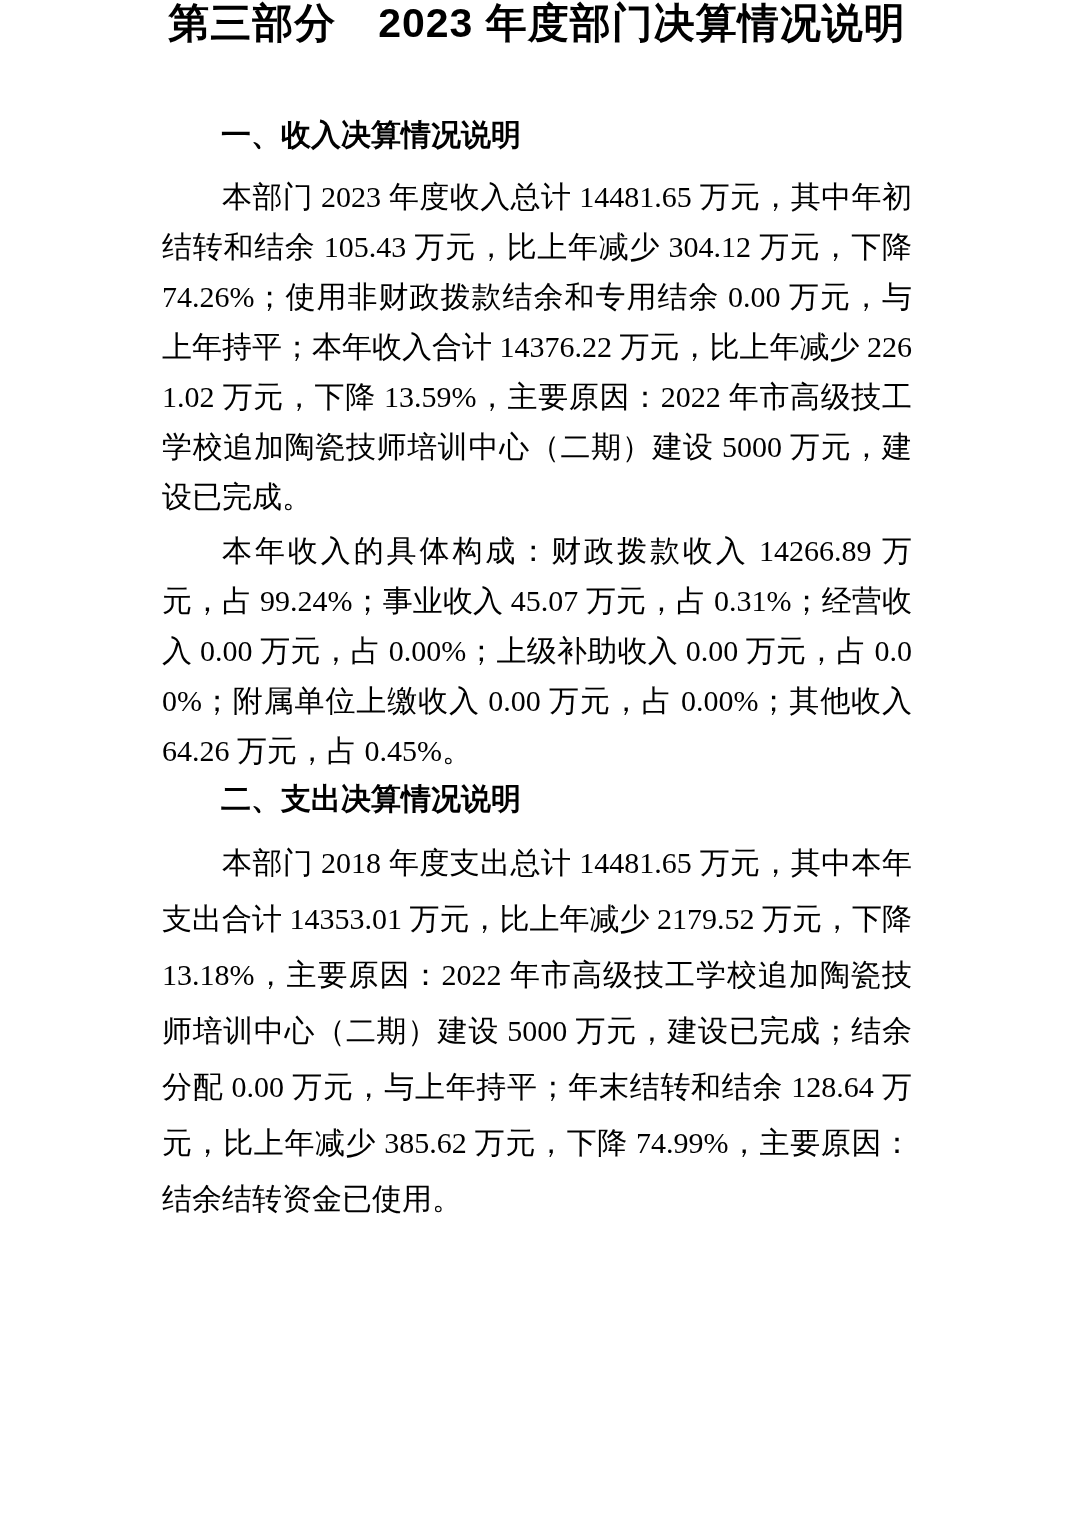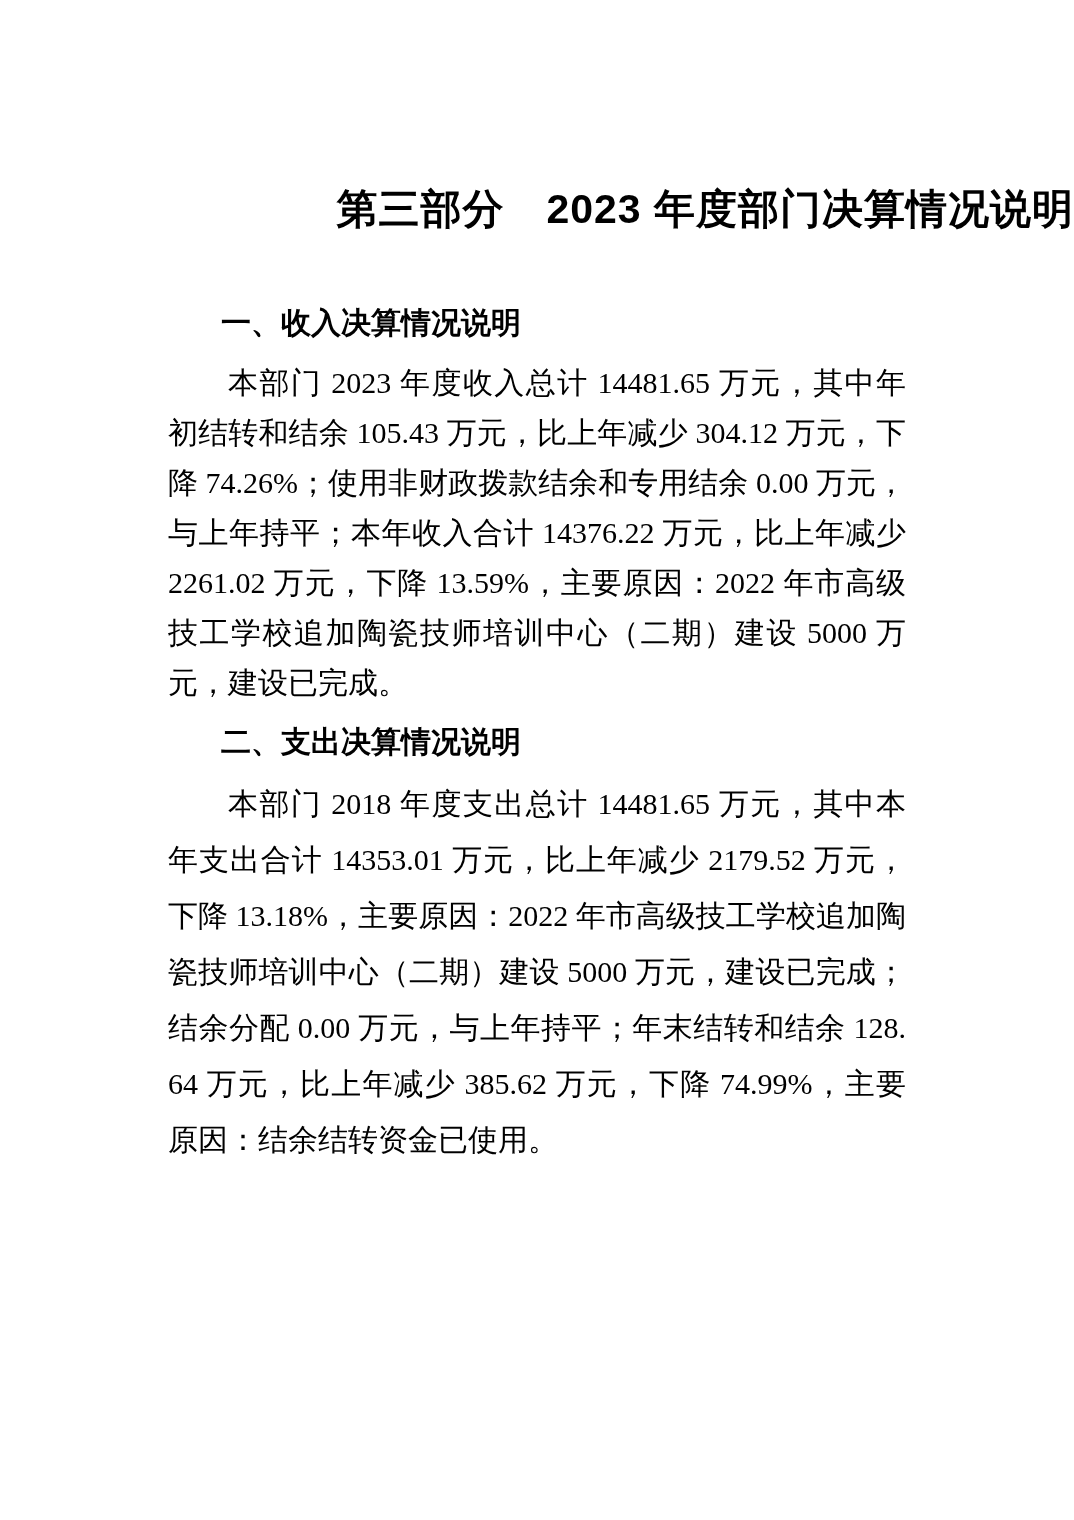--- a/index.html
+++ b/index.html
@@ -10,45 +10,44 @@
   .page {
     position: relative;
     width: 1074px;
     height: 1520px;
     background: #ffffff;
     color: #000000;
     overflow: hidden;
   }
   .doc-title {
     margin: 0;
-    padding-top: 186px;
-    text-align: right;
+    text-align: center;
     font-family: "Liberation Sans", sans-serif;
     font-weight: 700;
     font-size: 41px;
     line-height: 46px;
     letter-spacing: 1px;
     white-space: nowrap;
   }
   .content {
     width: 750px;
     margin-left: 162px;
   }
   .section-heading {
     margin: 0;
-    font-family: Liberation Serif, serif;
+    font-family: Liberation Mono, monospace;
     font-weight: 700;
     font-size: 30px;
     line-height: 32px;
     text-indent: 59px;
   }
   .heading-income { margin-top: 75px; }
-  .heading-expense { margin-top: 18px; }
+  .heading-expense { margin-top: 9px; }
   .para {
-    margin: 6px;
+    margin: 0;
     font-family: "Liberation Serif", serif;
     font-size: 30px;
     text-align: justify;
     text-indent: 60px;
     word-break: break-all;
   }
   .para-s1 { line-height: 50px; }
   .para-1 { margin-top: 19px; }
   .para-2 { margin-top: 4px; }
   .para-s2 { line-height: 56px; margin-top: 18px; }
@@ -70,20 +69,21 @@
 <div class="page">
 
   <h1 class="doc-title">第三部分　2023 年度部门决算情况说明</h1>
 
   <div class="content">
 
     <h2 class="section-heading heading-income">一、收入决算情况说明</h2>
 
     <p class="para para-s1 para-1">本部门 2023 年度收入总计 14481.65 万元，其中年初结转和结余 105.43 万元，比上年减少 304.12 万元，下降 74.26%；使用非财政拨款结余和专用结余 0.00 万元，与上年持平；本年收入合计 14376.22 万元，比上年减少 2261.02 万元，下降 13.59%，主要原因：2022 年市高级技工学校追加陶瓷技师培训中心（二期）建设 5000 万元，建设已完成。</p>
 
+    <p class="para para-s1 para-2">本年收入的具体构成：财政拨款收入 14266.89 万元，占 99.24%；事业收入 45.07 万元，占 0.31%；经营收入 0.00 万元，占 0.00%；上级补助收入 0.00 万元，占 0.00%；附属单位上缴收入 0.00 万元，占 0.00%；其他收入 64.26 万元，占 0.45%。</p>
 
     <h2 class="section-heading heading-expense">二、支出决算情况说明</h2>
 
     <p class="para para-s2">本部门 2018 年度支出总计 14481.65 万元，其中本年支出合计 14353.01 万元，比上年减少 2179.52 万元，下降 13.18%，主要原因：2022 年市高级技工学校追加陶瓷技师培训中心（二期）建设 5000 万元，建设已完成；结余分配 0.00 万元，与上年持平；年末结转和结余 128.64 万元，比上年减少 385.62 万元，下降 74.99%，主要原因：结余结转资金已使用。</p>
 
   </div>
 
 
 </div>
 

